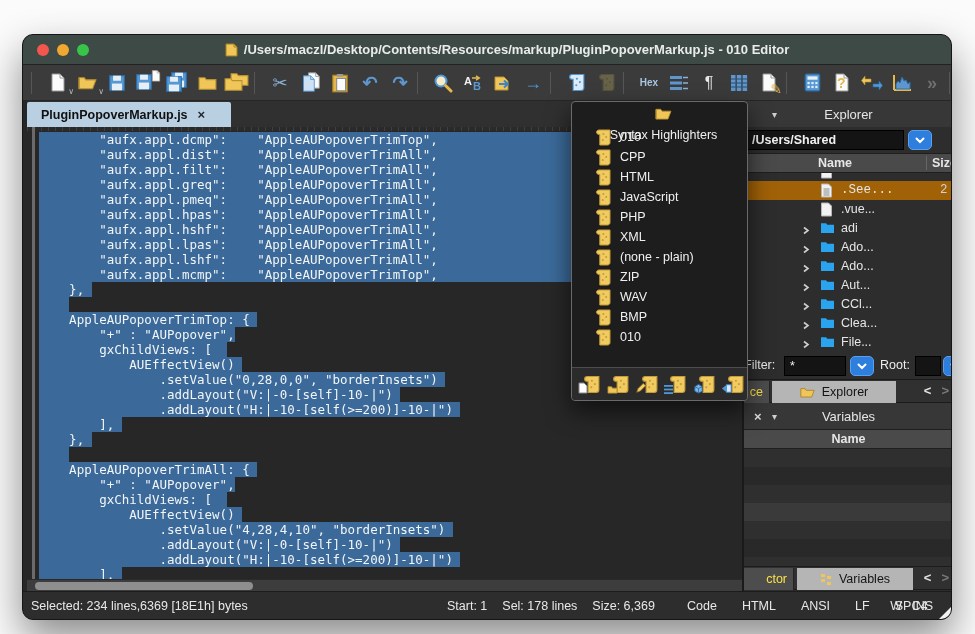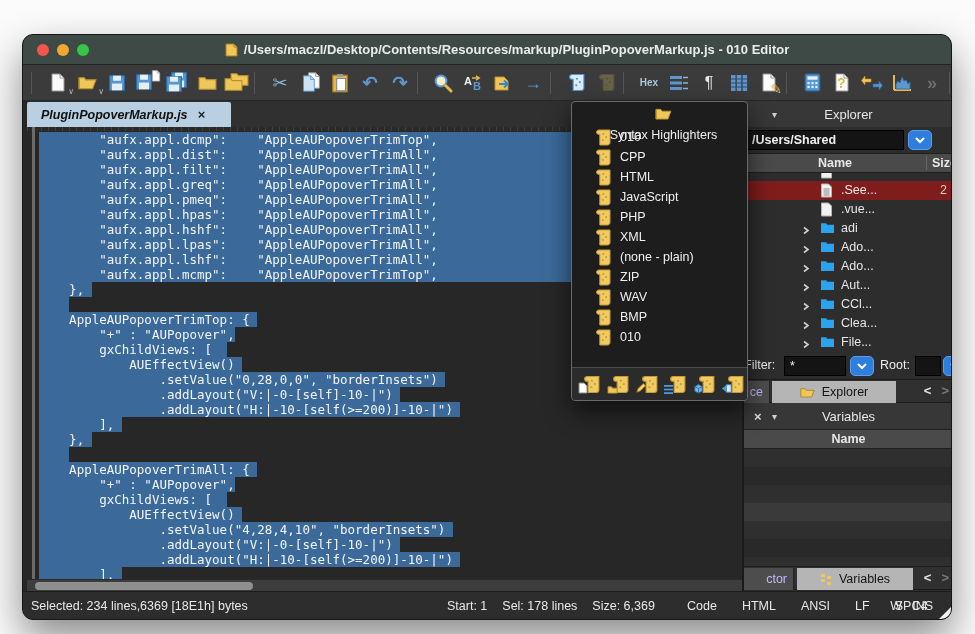--- a/index.html
+++ b/index.html
@@ -25,21 +25,21 @@
   .tbsep { width:9px; height:22px; border-left:1px solid #565656; margin:0 2px; flex:0 0 auto;}
   .tb-glyph { font-size:18px; line-height:1; }
   .mini { position:absolute; right:-2px; bottom:2px; font-size:8px; color:#b5b5b5; }
   .hexlbl { color:#a9c5e1; font-size:10px; font-weight:bold; }
 
   
   #mainrow { position:absolute; left:0; top:66px; width:100%; height:490px; }
 
   
   #editorcol { position:absolute; left:4px; top:0; width:715px; height:490px; }
-  #tabbar { position:absolute; left:0; top:0; width:100%; height:26px; background:#303030;font-style:italic; }
+  #tabbar { position:absolute; left:0; top:0; width:100%; height:26px; background:#303030; }
   #tab { position:absolute; left:0; top:1px; height:25px; min-width:204px; background:#b9cfe2;
     display:flex; align-items:center; gap:10px; padding:0 10px 0 14px; color:#101010;
     font-size:12.5px; font-weight:bold; border-radius:2px 2px 0 0; }
   #tab-close { font-weight:bold; color:#20262b; font-size:13px; cursor:default; }
   #editor { position:absolute; left:0; top:26px; width:100%; height:452px; background:#272727; overflow:hidden; }
   #ruler { position:absolute; left:0; top:0; width:100%; height:4px; background:
     repeating-linear-gradient(90deg,#454545 0 1px,#2b2b2b 1px 7px); opacity:.8; }
   #gutterline { position:absolute; left:5px; top:0; width:3px; height:100%; background:#6a6a6a; }
   #code { position:absolute; left:12px; top:5px; font-family:"DejaVu Sans Mono",monospace;
     font-size:12.5px; line-height:15px; color:#f2f5f7; }
@@ -61,34 +61,34 @@
   .darkinput { background:#141414; border:1px solid #000; color:#f0f0f0; height:20px; font-size:12.5px; padding:0 5px; display:flex; align-items:center; white-space:nowrap; overflow:hidden;}
   #pathinput { position:absolute; left:2px; top:3px; width:158px;font-weight:bold; }
   .bluebtn { position:absolute; top:3px; width:24px; height:20px; background:#2e7ede; border:1px solid #5aa0ef; border-radius:5px; display:flex; align-items:center; justify-content:center;}
   #pathbtn { left:164px; }
   #thead { position:absolute; left:0; top:52px; width:100%; height:20px; background:#4a4a4a; border-top:1px solid #1f1f1f; border-bottom:1px solid #1f1f1f; font-weight:bold; }
   #thead .c1 { position:absolute; left:0; width:182px; text-align:center; top:2px;}
   #thead .csep { position:absolute; left:182px; top:2px; bottom:2px; width:1px; background:#666; }
   #thead .c2 { position:absolute; left:188px; top:2px; }
   #tree { position:absolute; left:0; top:72px; width:100%; height:178px; overflow:hidden; }
   .trow { height:19px; display:flex; align-items:center; position:relative; }
-  .trow.selrow { background:#7f1d1d; }
+  .trow.selrow { background:#a16207;font-family:Liberation Mono, monospace; }
   .trow .chev { position:absolute; left:58px; top:5px; }
   .trow .ticon { position:absolute; left:76px; top:2px; }
   .trow .tlabel { position:absolute; left:97px; top:2px; white-space:nowrap; }
   .trow .tsize { position:absolute; left:196px; top:2px; color:#d0d0d0;}
   #tree .clip-top { margin-top:-11px; }
   #filterrow { position:absolute; left:0; top:252px; width:100%; height:26px; }
   #filterrow .lab { position:absolute; top:5px; font-size:12.5px; color:#ececec;}
   #flab { left:0px; } #finput { position:absolute; left:40px; top:3px; width:62px; }
   #fbtn { left:106px; }
   #rlab { left:136px; } #rinput { position:absolute; left:171px; top:3px; width:26px; }
   #rbtn { left:199px; }
   .tabstrip { position:absolute; left:0; width:100%; height:24px; background:#303030; border-top:1px solid #1b1b1b; border-bottom:1px solid #1b1b1b;}
-  .pt-partial { position:absolute; left:0; top:1px; height:22px; background:#4d4d4d; color:#c4b5fd;
+  .pt-partial { position:absolute; left:0; top:1px; height:22px; background:#4d4d4d; color:#fde047;
     display:flex; align-items:center; justify-content:flex-end; padding-right:6px; border-right:1px solid #242424; font-size:12.5px;}
   .pt-active { position:absolute; top:1px; height:22px; background:#b5b5b5; color:#141414; display:flex; align-items:center; justify-content:center; gap:7px; font-size:12.5px; }
   .pt-nav { position:absolute; right:4px; top:3px; display:flex; gap:10px; font-size:13px; font-weight:bold;}
   .pt-nav .prev { color:#e3e3e3; } .pt-nav .next { color:#7a7a7a; }
   #exp-strip { top:278px; } #exp-strip .pt-partial { width:26px; } #exp-strip .pt-active { left:28px; width:124px;}
   #var-head { top:302px; }
   #vthead { position:absolute; left:0; top:328px; width:100%; height:20px; background:#4a4a4a; border-top:1px solid #1f1f1f; border-bottom:1px solid #1f1f1f; font-weight:bold; text-align:center; padding-top:2px;}
   #vrows { position:absolute; left:0; top:348px; width:100%; height:117px;
     background:repeating-linear-gradient(#2f2f2f 0 18px, #292929 18px 36px); }
   #vrows .hl { position:absolute; left:0; top:54px; width:100%; height:18px; background:#3a3a3a;}

